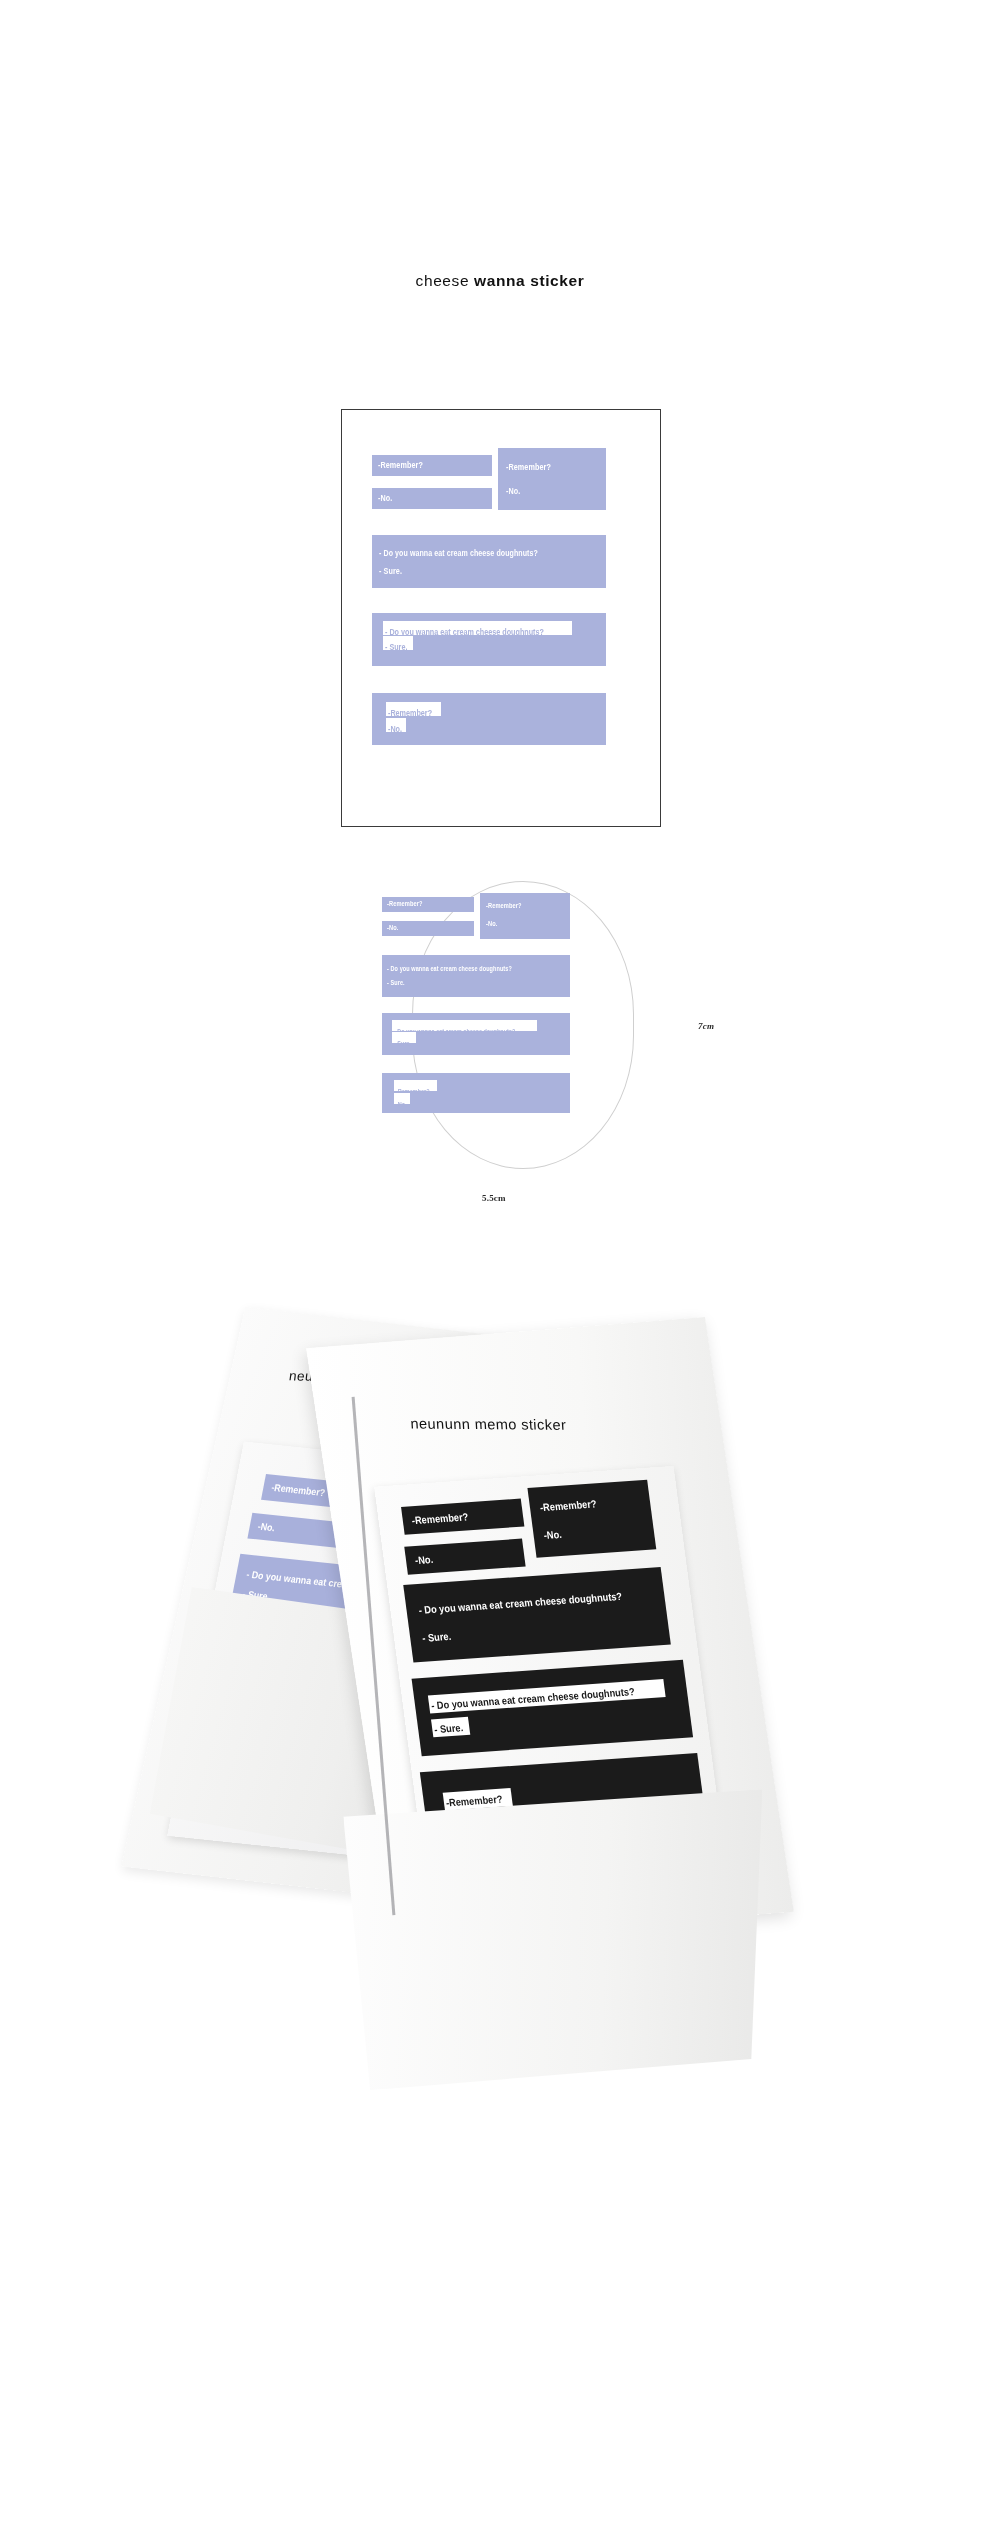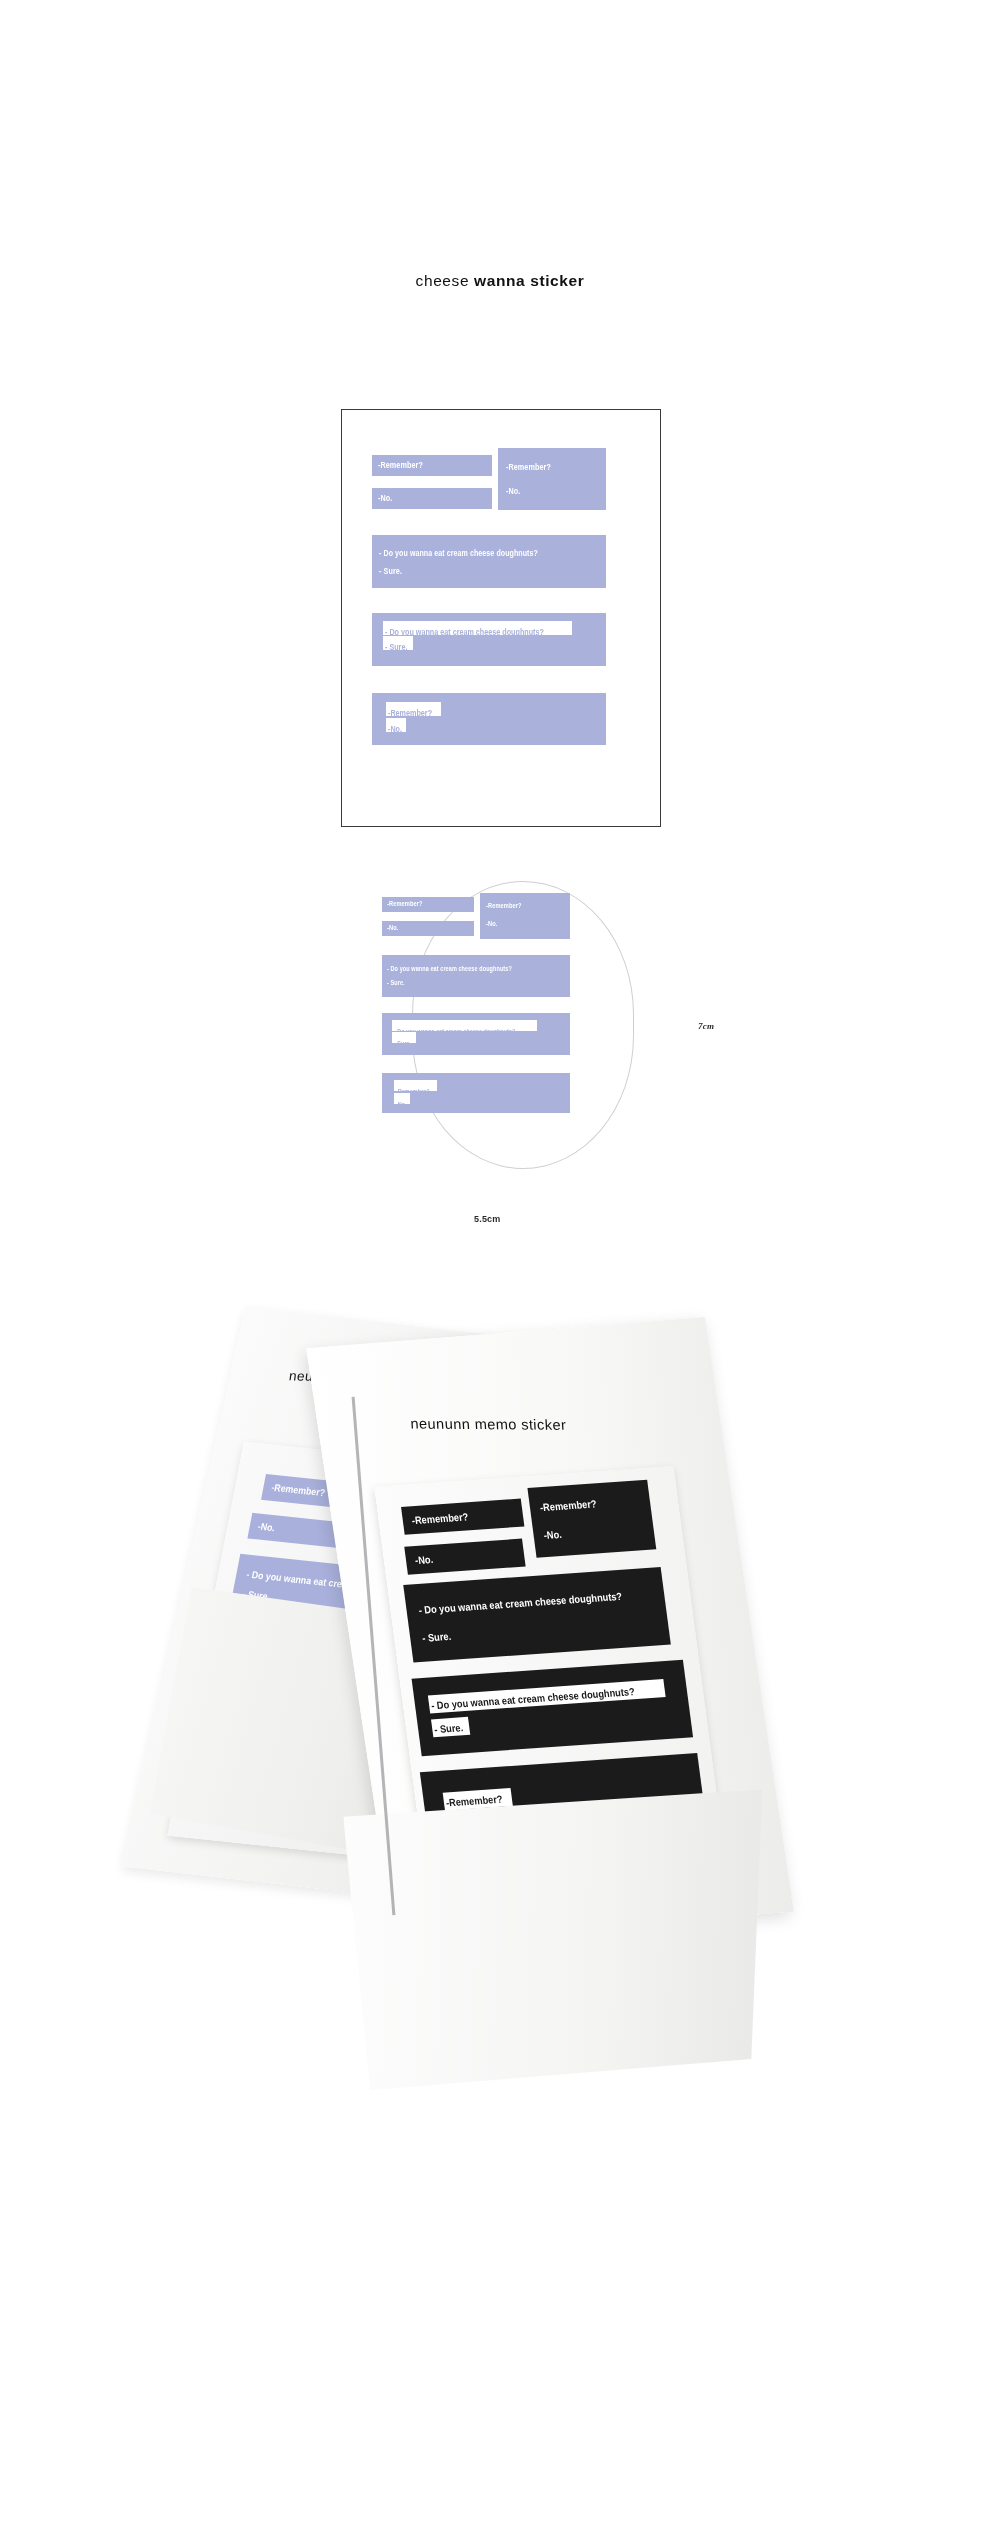--- a/index.html
+++ b/index.html
@@ -95,21 +95,21 @@
   .dim-label {
     position: absolute;
     font-family: "Liberation Serif", serif;
     font-style: italic;
     font-size: 9px;
     color: #2b2b2b;
     font-weight: 600;
     letter-spacing: 0.2px;
   }
   .dim-height { left: 280px; top: 136px; margin-left: 36px; }
-  .dim-width  { left: 92px;  top: 308px; font-style: normal; font-family: Liberation Sans, sans-serif; margin-top: 21px; }
+  .dim-width  { left: 100px;  top: 308px; font-style: normal; font-family: Liberation Serif, serif; }
 
   
   .photo {
     position: absolute;
     left: 100px;
     top: 1300px;
     width: 800px;
     height: 800px;
     background: #ffffff;
     overflow: hidden;

